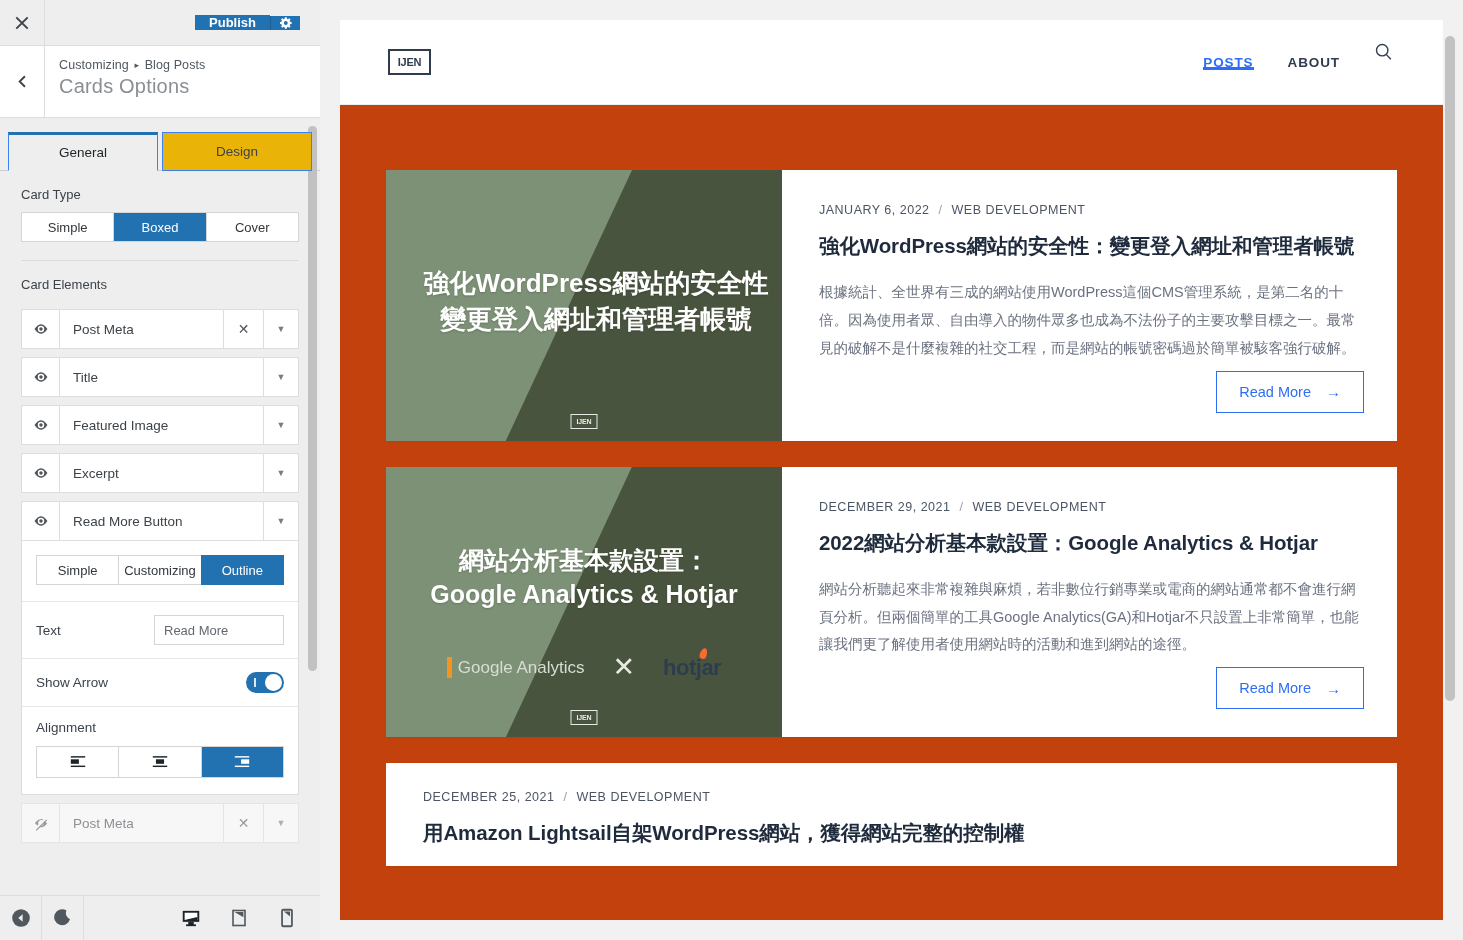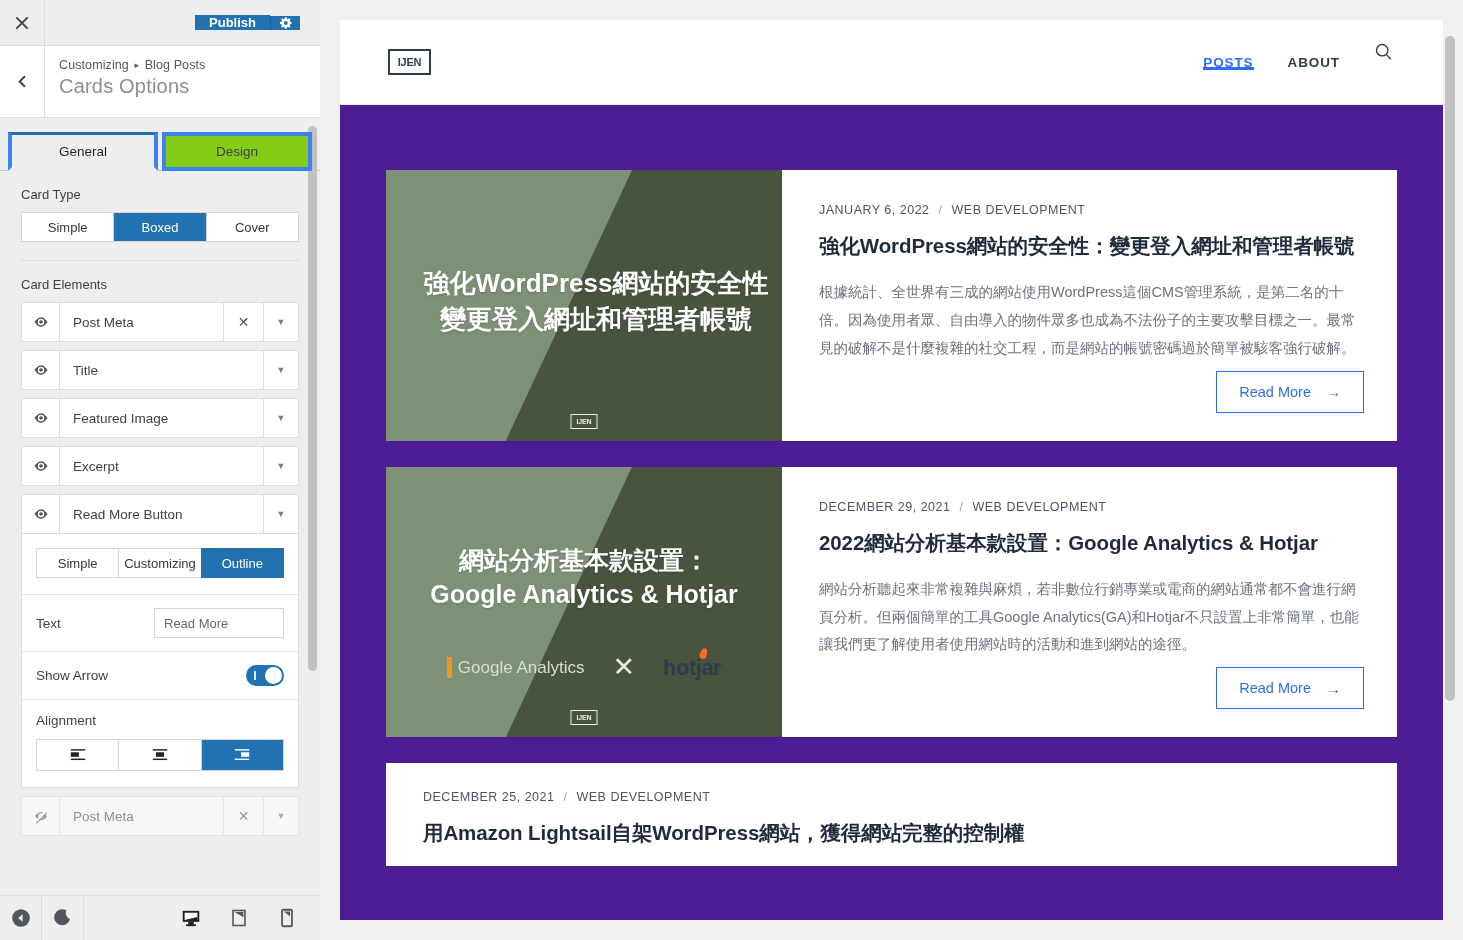--- a/index.html
+++ b/index.html
@@ -84,22 +84,22 @@
   .cz-tabs { display: flex; padding: 14px 8px 0 8px; position: relative; }
   .cz-tabs::after {
     content: ""; position: absolute; left: 0; right: 0; bottom: 0;
     height: 1px; background: #ccc;
   }
   .cz-tab {
     flex: 1 1 50%;
     height: 39px;
     display: flex; align-items: center; justify-content: center;
     font-size: 13.5px; color: #3c434a;
-    border: 4px solid #3b82f6;
-    background: #84cc16;
+    border: 1px solid #3b82f6;
+    background: #eab308;
     cursor: pointer;
     position: relative; z-index: 1;
   }
   .cz-tab.active {
     background: #eee; border-bottom-color: #eee;
     border-top: 3px solid #2271b1;
     color: #1d2327;
   }
   .cz-tab:first-child { margin-right: 4px; }
 
@@ -241,21 +241,21 @@
   
   #preview-outer {
     flex: 1 1 auto;
     position: relative;
     background: #f1f1f1;
     padding: 20px 0 20px 20px;
   }
   #preview-frame {
     position: relative;
     width: 1103px; height: 900px;
-    background: #4c1d95;
+    background: #c2410c;
     overflow: hidden;
     box-shadow: 0 0 0 0 transparent;
   }
   .site-header {
     height: 85px; background: #fff;
     display: flex; align-items: center;
     padding: 0 50px 0 48px;
     border-bottom: 1px solid #eceef1;
   }
   .site-logo {
@@ -420,21 +420,21 @@
         <div class="cz-section">
           <div class="cz-label">Card Type</div>
           <div class="seg">
             <div class="seg-btn">Simple</div>
             <div class="seg-btn active">Boxed</div>
             <div class="seg-btn">Cover</div>
           </div>
           <div class="cz-divider"></div>
         </div>
 
-        <div class="cz-section" style="padding-bottom:10px;">
+        <div class="cz-section" style="padding-bottom:17px;">
           <div class="cz-label" style="margin-bottom:0;">Card Elements</div>
         </div>
 
         <div class="elem-list">
 
           <div class="elem-row">
             <div class="elem-eye">
               <svg viewBox="0 0 20 20">
                   <path d="M10 4C5.5 4 2 10 2 10s3.5 6 8 6 8-6 8-6-3.5-6-8-6zm0 10a4 4 0 1 1 0-8 4 4 0 0 1 0 8zm0-6.2a2.2 2.2 0 1 0 0 4.4 2.2 2.2 0 0 0 0-4.4z"></path>
                 </svg>

